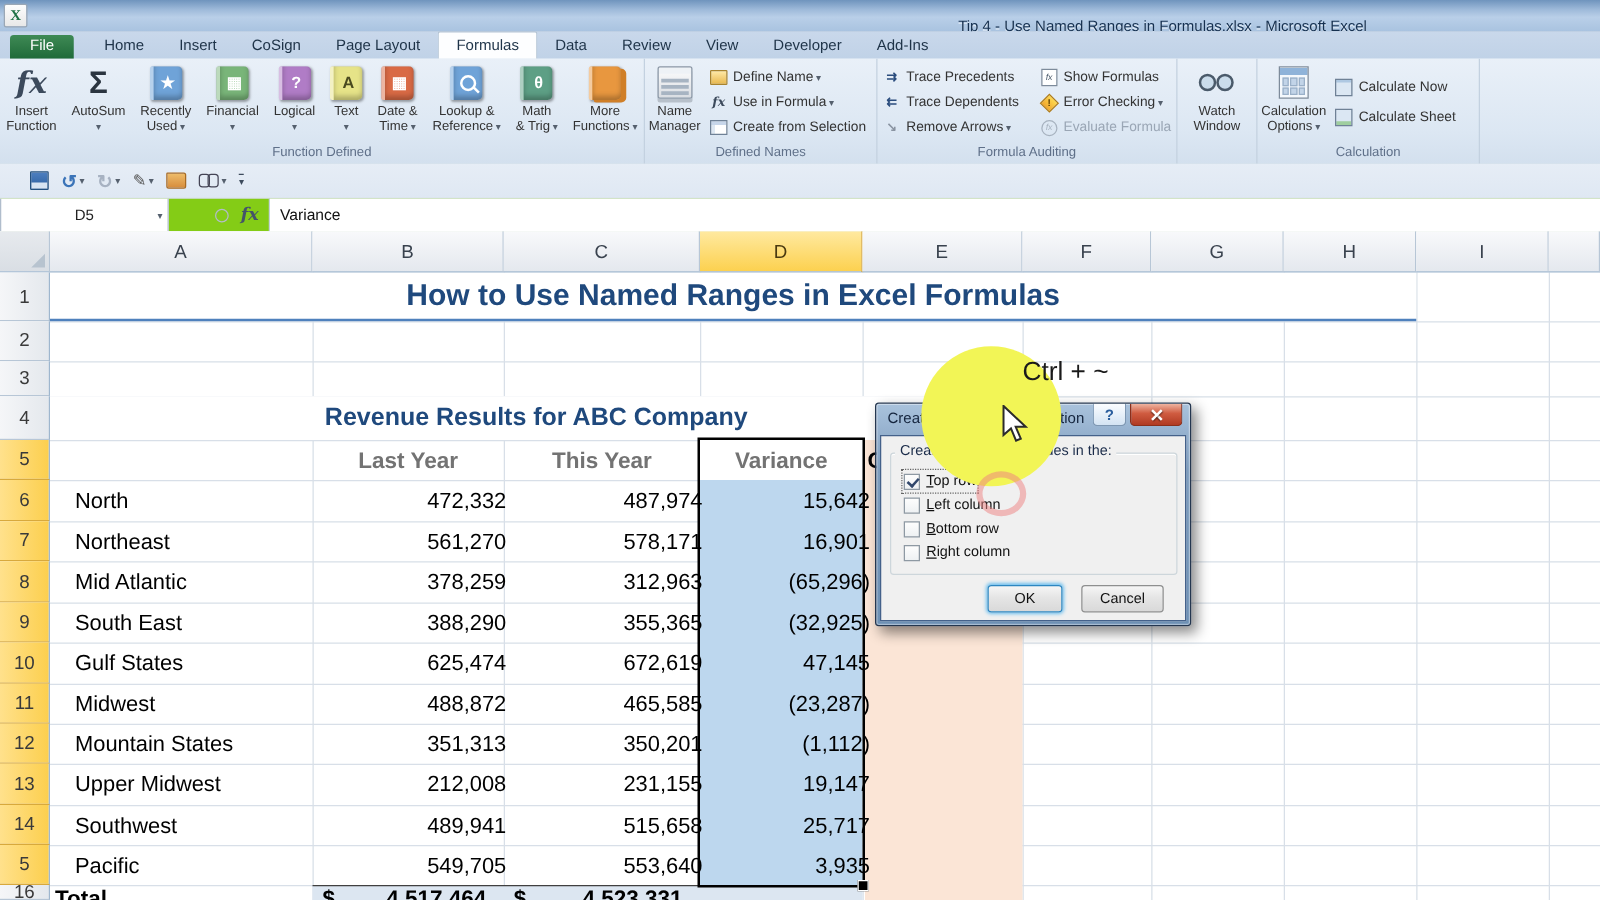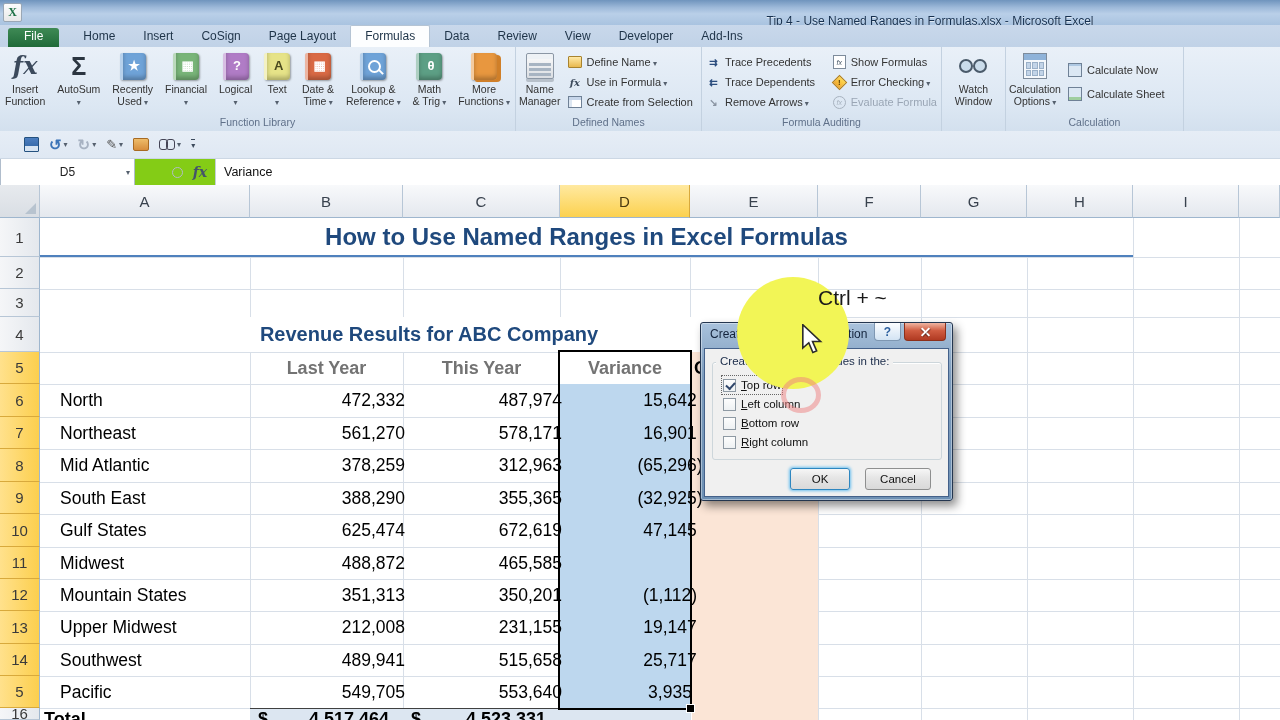--- a/index.html
+++ b/index.html
@@ -88,21 +88,21 @@
   .ovl{position:absolute;z-index:2;}
   .cellz{position:absolute;z-index:3;}
   .sheet-title{left:40px;top:33px;width:1093px;height:37px;background:#fff;border-bottom:2px solid #4f81bd;display:flex;align-items:center;justify-content:center;font-size:24px;font-weight:bold;color:#1f497d;}
   .sheet-sub{left:40px;top:132px;width:778px;height:35px;background:#fff;display:flex;align-items:center;justify-content:center;font-size:20px;font-weight:bold;color:#1f497d;}
   .h5{top:167px;height:32px;display:flex;align-items:center;justify-content:center;font-size:18px;font-weight:bold;color:#737373;}
   .drow{position:absolute;left:16px;width:1280px;height:33px;z-index:3;font-size:17.5px;color:#000;}
   .drow div{position:absolute;line-height:33px;}
   .ca{left:44px;}
   .cbx{left:250px;width:139px;text-align:right;}
   .ccx{left:403px;width:143px;text-align:right;}
-  .cdx{left:560px;width:120px;text-align:center;margin-left:34px;}
+  .cdx{left:560px;width:120px;text-align:right;}
   .selbox{position:absolute;left:558px;top:165px;width:134px;height:360px;border:2px solid #000;box-sizing:border-box;z-index:4;}
   .handle{position:absolute;right:-5px;bottom:-5px;width:7px;height:7px;background:#000;border:1px solid #fff;}
   .totrow{position:absolute;left:0;top:523px;width:1280px;height:12px;z-index:3;font-size:18px;font-weight:bold;color:#000;overflow:hidden;}
   .totrow div{position:absolute;line-height:22px;top:0;}
   
   .shortcut{position:absolute;left:818px;top:286px;font-size:21px;color:#1a1a1a;z-index:14;}
   .ycircle{position:absolute;left:737px;top:277px;width:112px;height:112px;border-radius:50%;
     background:radial-gradient(circle,#f2f556 72%,rgba(242,245,86,0) 100%);z-index:11;}
   .rring{position:absolute;left:781px;top:377px;width:40px;height:36px;border:5px solid rgba(238,128,128,.5);border-radius:50%;z-index:12;box-sizing:border-box;}
   .cursor{position:absolute;left:801px;top:324px;z-index:13;}
@@ -239,21 +239,21 @@
       <div class="bigbtn">
         <span class="ic">
             <span class="bk orange"></span>
           </span>
         <span class="bl">
             <span>More</span>
             <span class="dd">Functions</span>
           </span>
       </div>
     </div>
-    <div class="grp-label">Function Library</div>
+    <div class="grp-label">Function Defined</div>
   </div>
 
   <div class="grp" style="width:186px">
     <div class="grp-body">
       <div class="bigbtn">
         <span class="ic">
             <span class="nm-ic">
               <i></i>
               <i></i>
               <i></i>
@@ -523,20 +523,21 @@
   <div class="drow" style="top:329px">
     <div class="ca">Gulf States</div>
     <div class="cbx">625,474</div>
     <div class="ccx">672,619</div>
     <div class="cdx">47,145</div>
   </div>
   <div class="drow" style="top:362px">
     <div class="ca">Midwest</div>
     <div class="cbx">488,872</div>
     <div class="ccx">465,585</div>
+    <div class="cdx">(23,287)</div>
   </div>
   <div class="drow" style="top:394px">
     <div class="ca">Mountain States</div>
     <div class="cbx">351,313</div>
     <div class="ccx">350,201</div>
     <div class="cdx">(1,112)</div>
   </div>
   <div class="drow" style="top:426px">
     <div class="ca">Upper Midwest</div>
     <div class="cbx">212,008</div>

